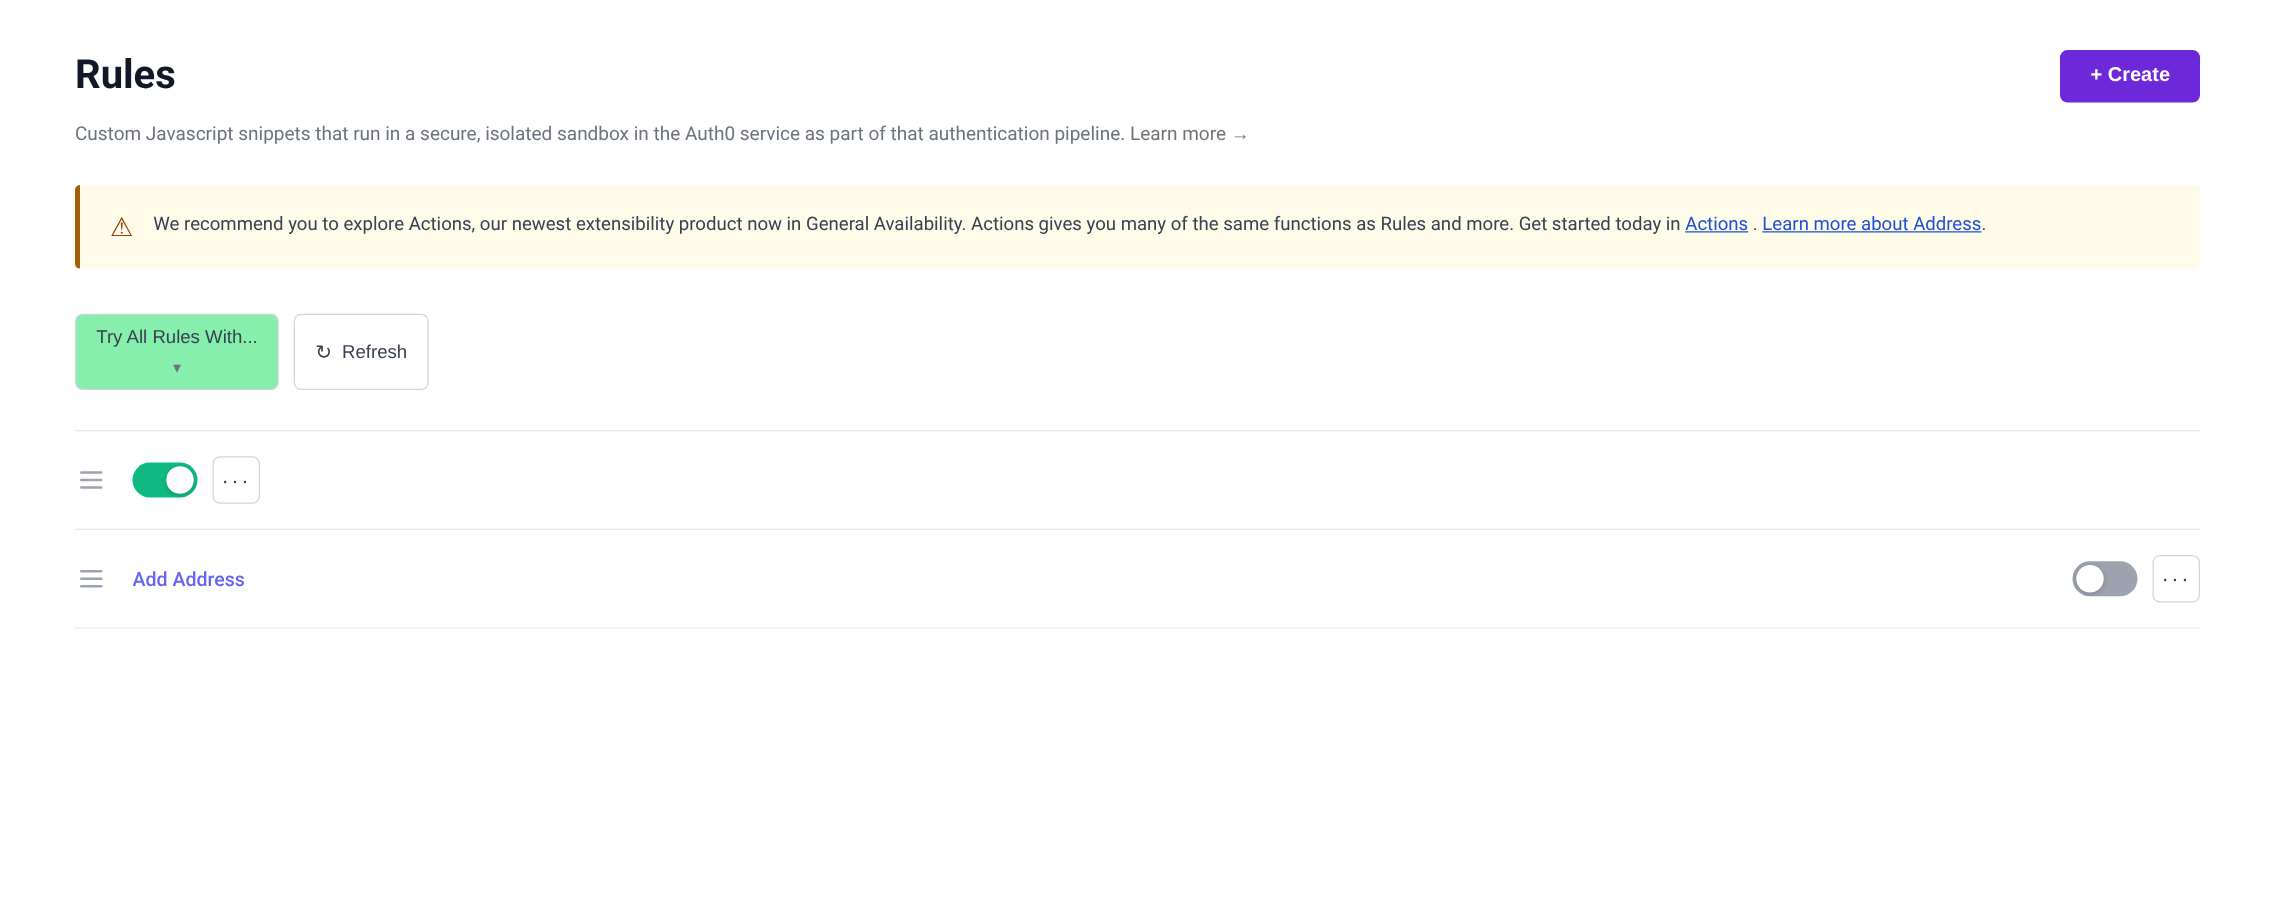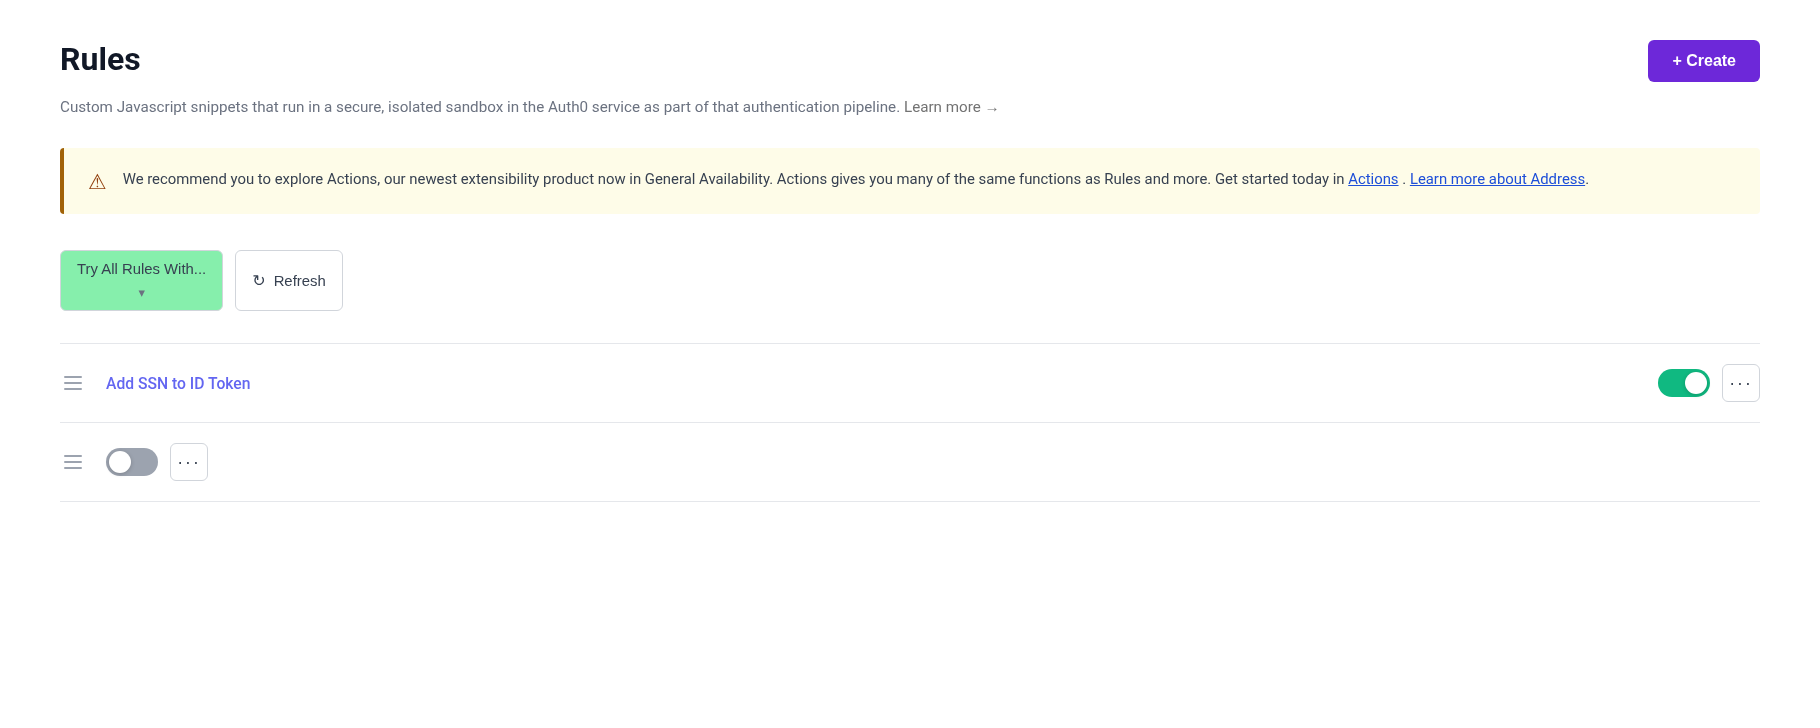--- a/index.html
+++ b/index.html
@@ -222,36 +222,36 @@
   </button>
 </div>
 
 <div class="rules-list" id="rules-list">
 <div class="rule-row">
       <div class="drag-handle">
         <span></span>
         <span></span>
         <span></span>
       </div>
-      <a class="rule-name" href="#">Add SSN to ID Token</a>
       <div class="rule-actions">
         <div class="toggle">
           <div class="toggle-track on">
             <div class="toggle-thumb"></div>
           </div>
         </div>
         <button class="more-btn">···</button>
       </div>
     </div>
     <div class="rule-row">
       <div class="drag-handle">
         <span></span>
         <span></span>
         <span></span>
       </div>
+      <a class="rule-name" href="#">Add Address</a>
       <div class="rule-actions">
         <div class="toggle">
           <div class="toggle-track off">
             <div class="toggle-thumb"></div>
           </div>
         </div>
         <button class="more-btn">···</button>
       </div>
     </div>
   </div>

